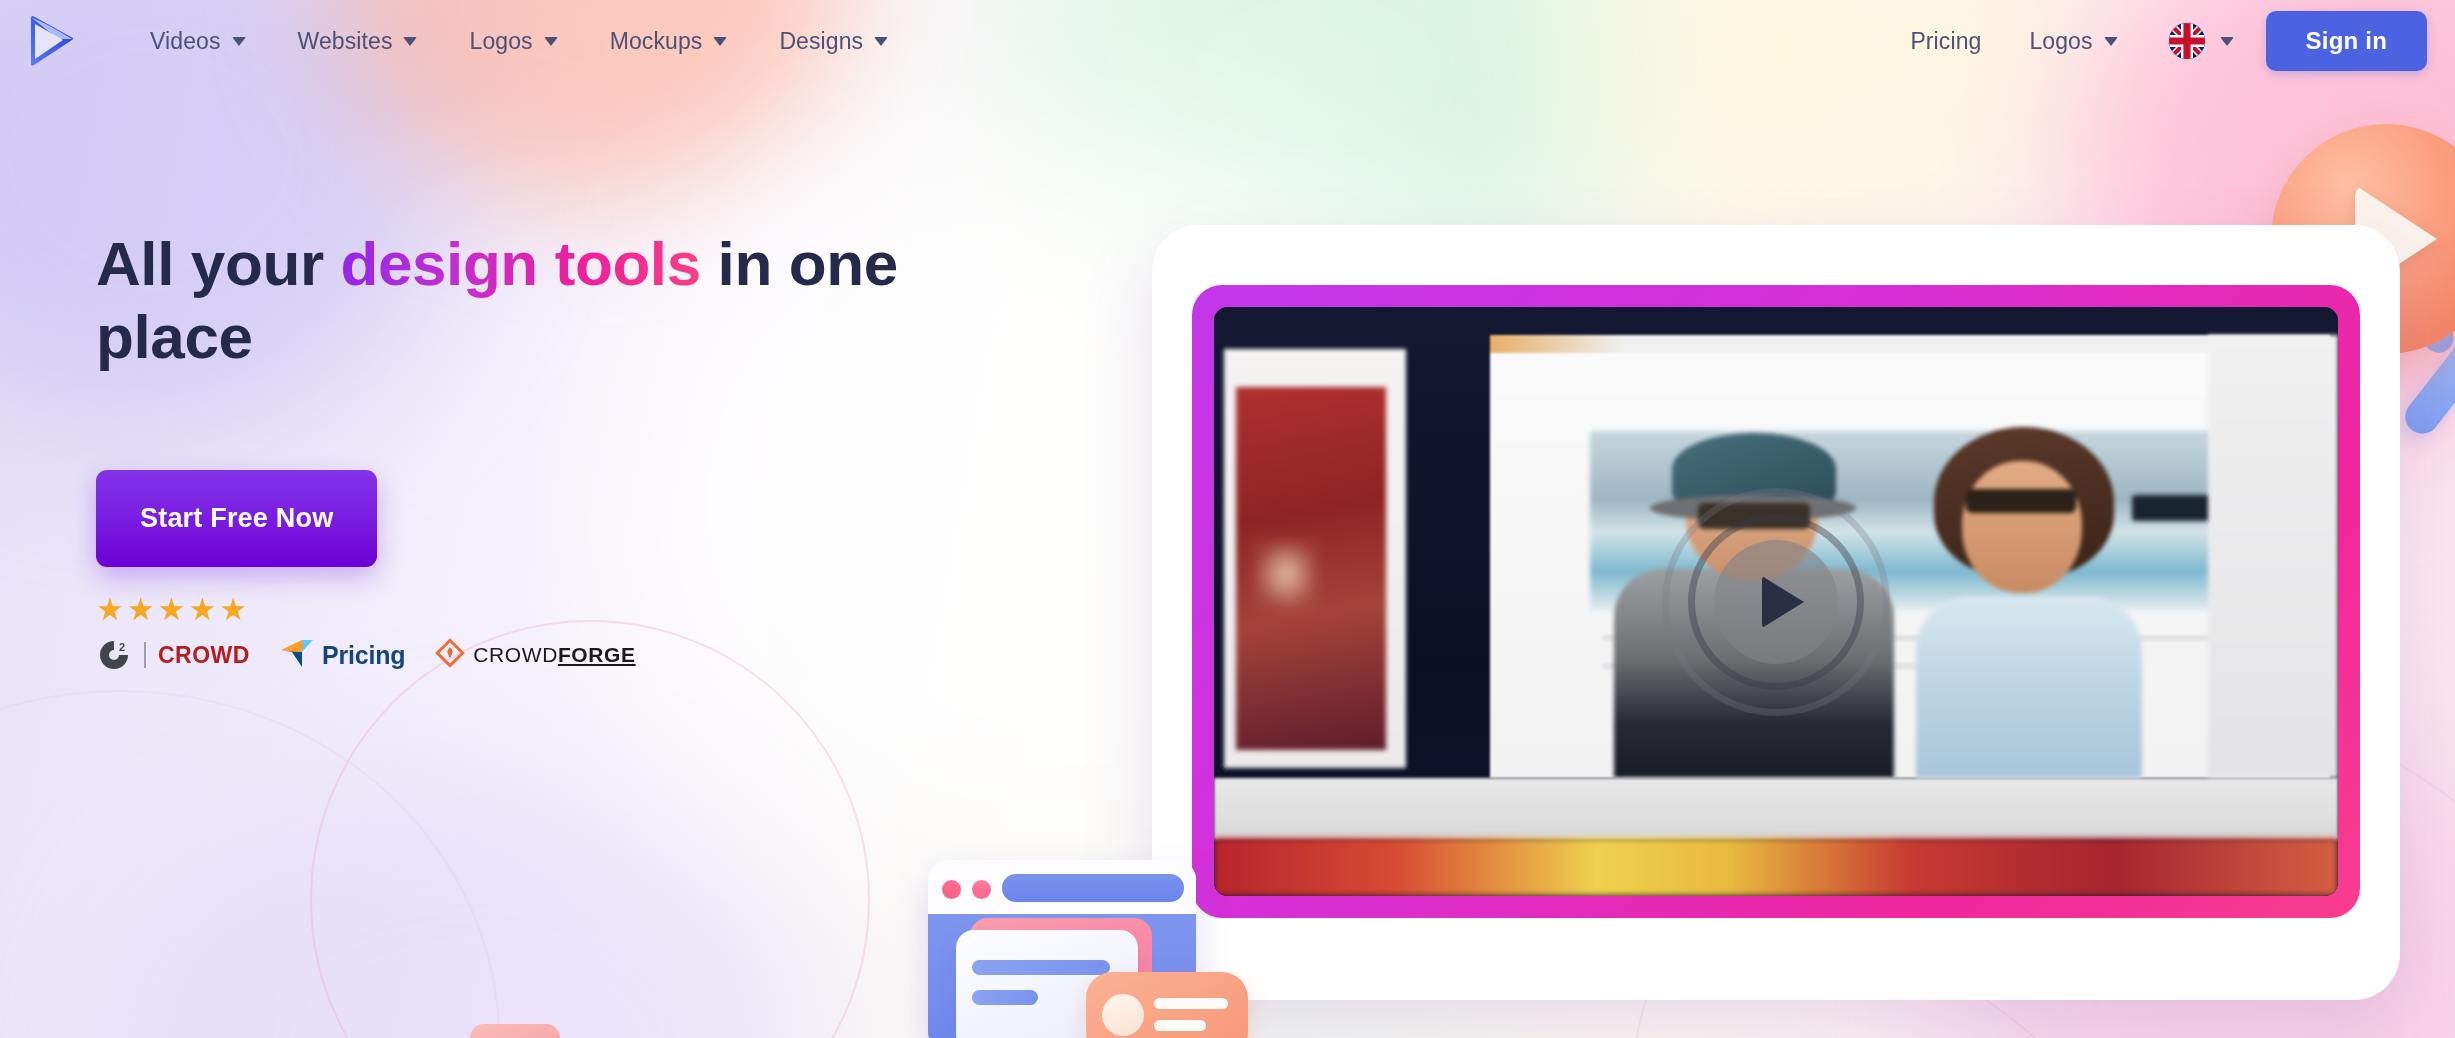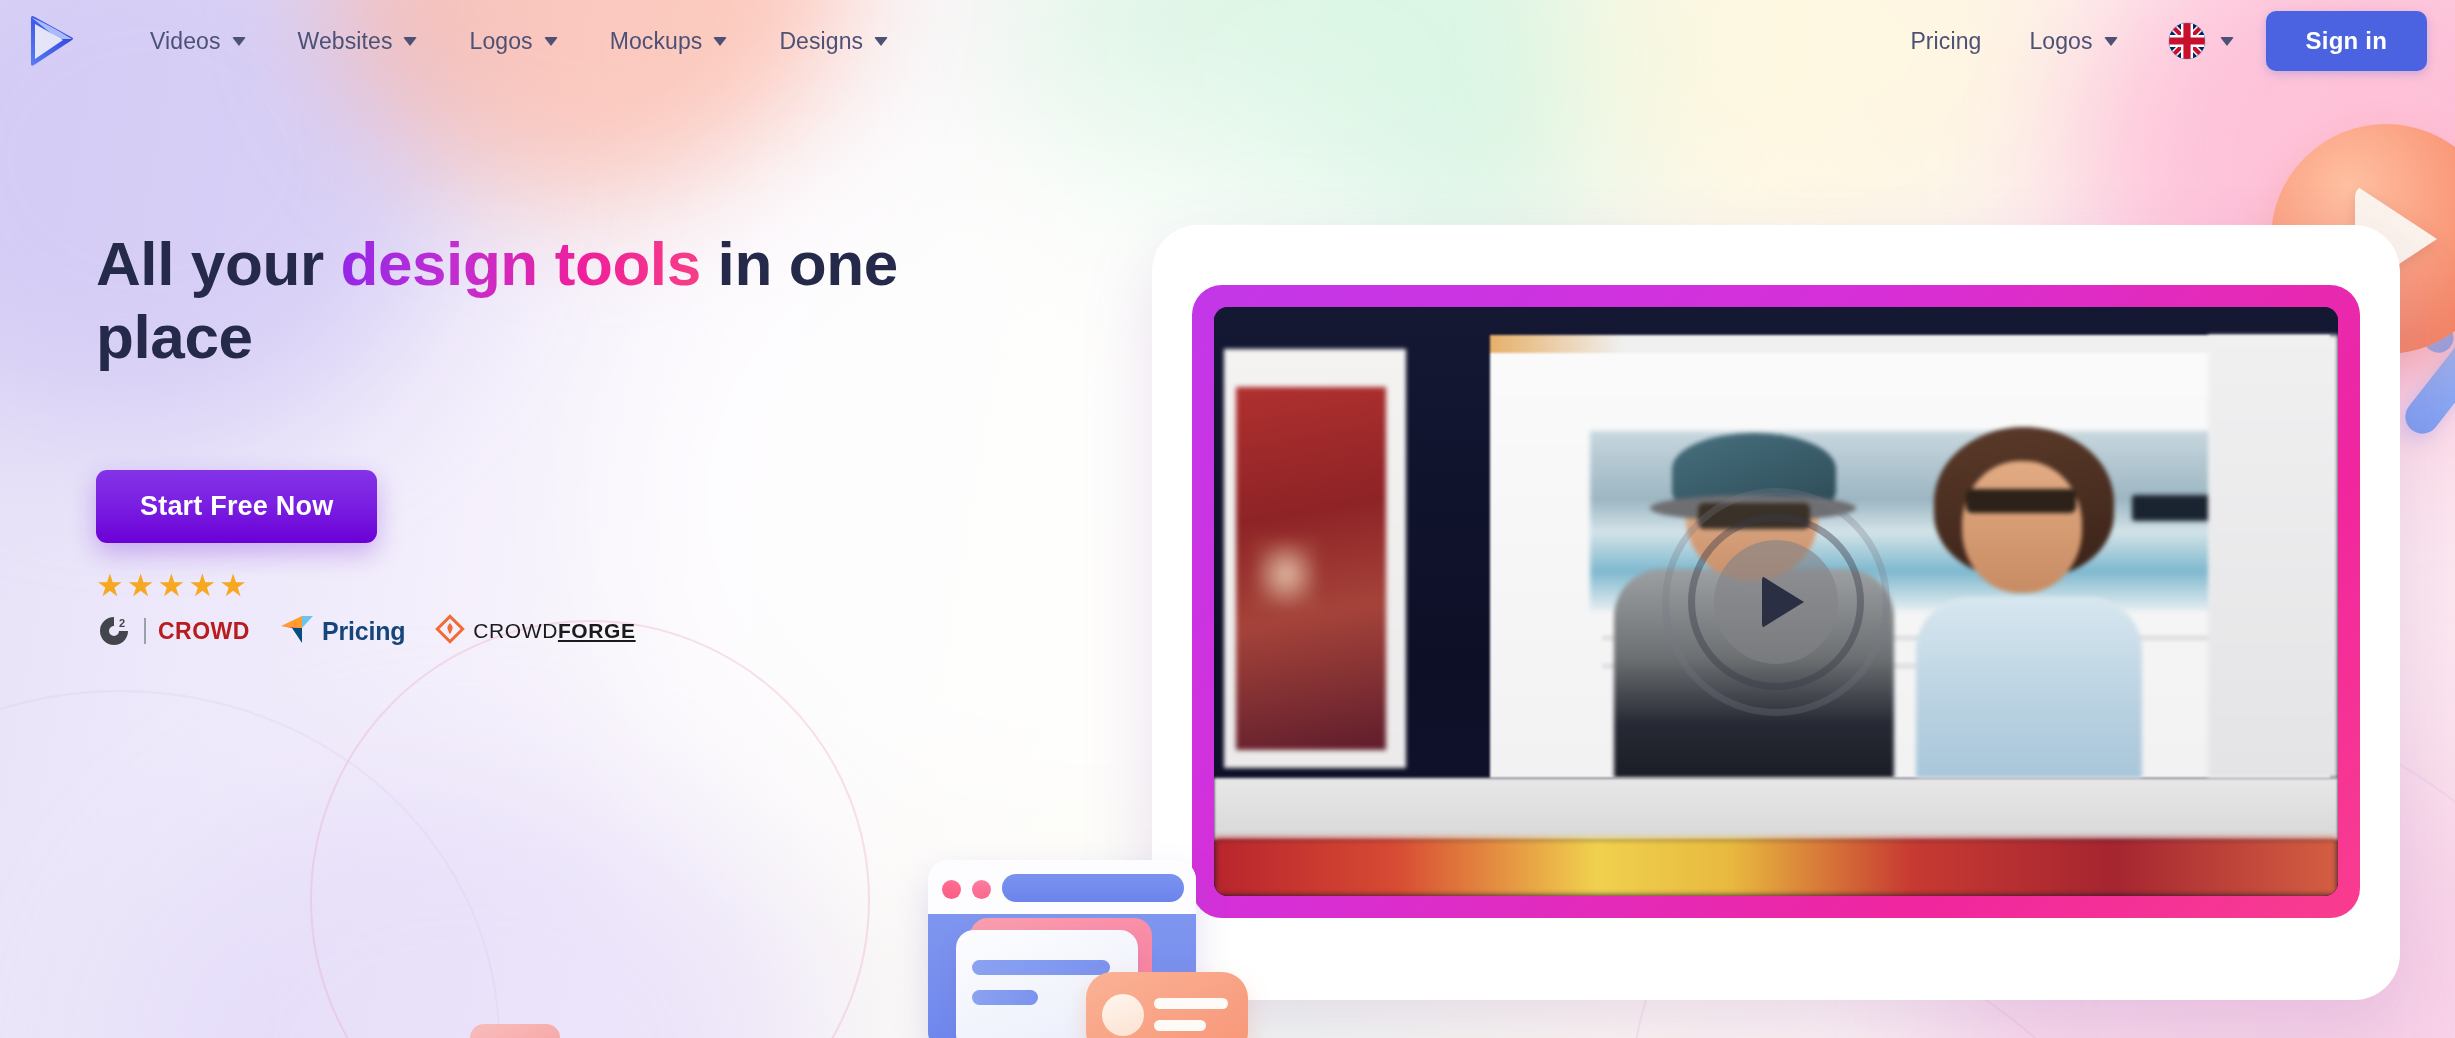--- a/index.html
+++ b/index.html
@@ -110,21 +110,21 @@
   p.subcopy {
     margin-top: 34px;
     font-size: 25px; line-height: 1.44; font-weight: 400;
     color: #5b6082; max-width: 820px;
   }
   .cta {
     margin-top: 97px;
     display: inline-block;
     background: linear-gradient(180deg, #8333e8 0%, #7b20e2 45%, #6b00d6 100%);
     color: #fff; font-size: 27px; font-weight: 700;
-    padding: 21px 44px; border: none; border-radius: 11px;
+    padding: 33px 44px; border: none; border-radius: 11px;
     cursor: pointer; letter-spacing: .2px;
     box-shadow: 0 10px 26px rgba(112,24,214,.30);
   }
   .stars { margin-top: 27px; display: flex; gap: 3px; }
   .star { color: #f6a821; font-size: 31px; line-height: 1; }
   .badges { margin-top: 12px; display: flex; align-items: center; gap: 30px; }
   .badge { display: flex; align-items: center; gap: 8px; }
   .g2-mark { font-size: 0; }
   .g2-text { font-size: 23px; font-weight: 700; color: #b91c1c; letter-spacing: .5px; }
   .cap-text { font-size: 25px; font-weight: 700; color: #15457b; letter-spacing: -.2px; }

